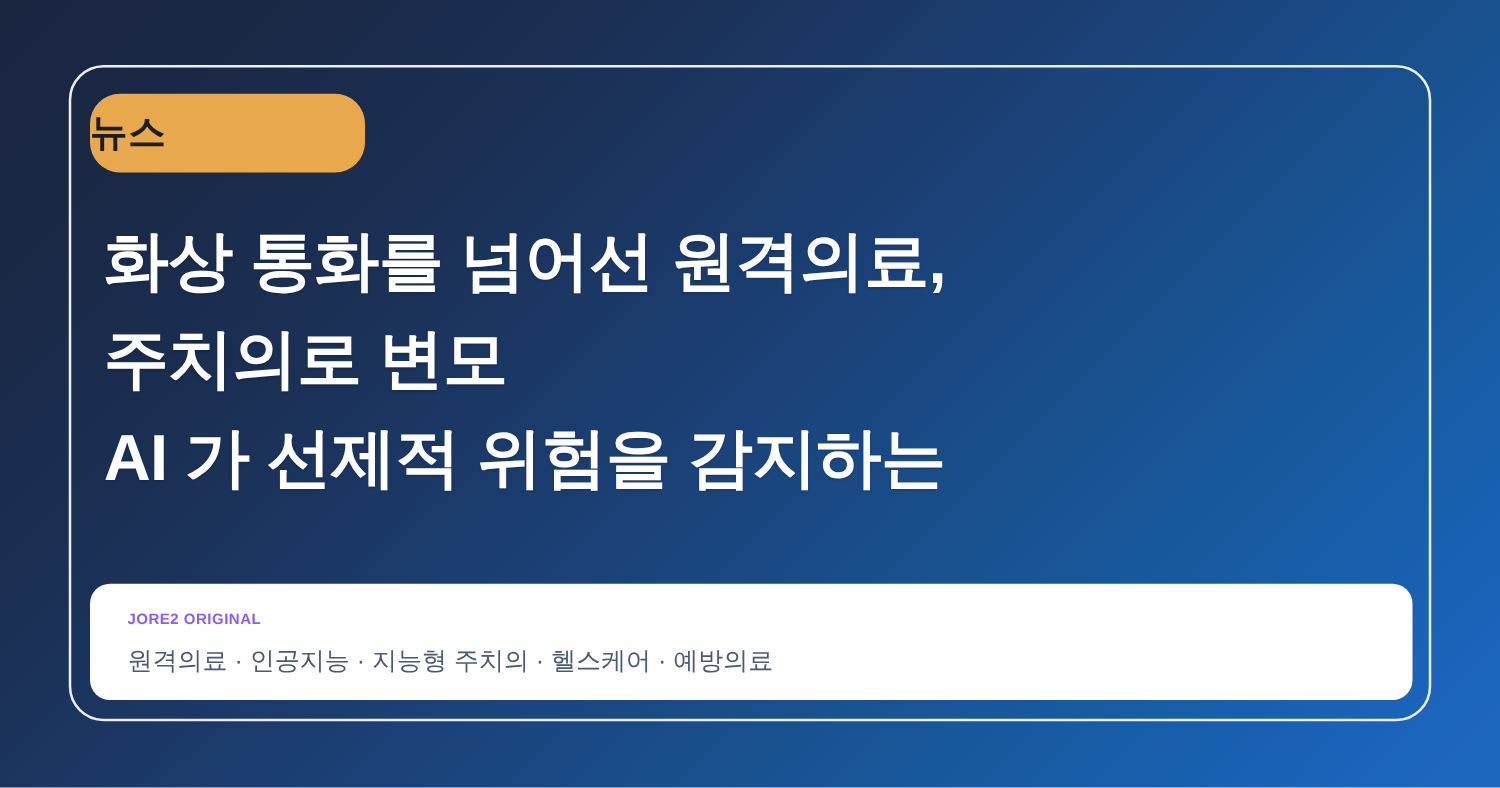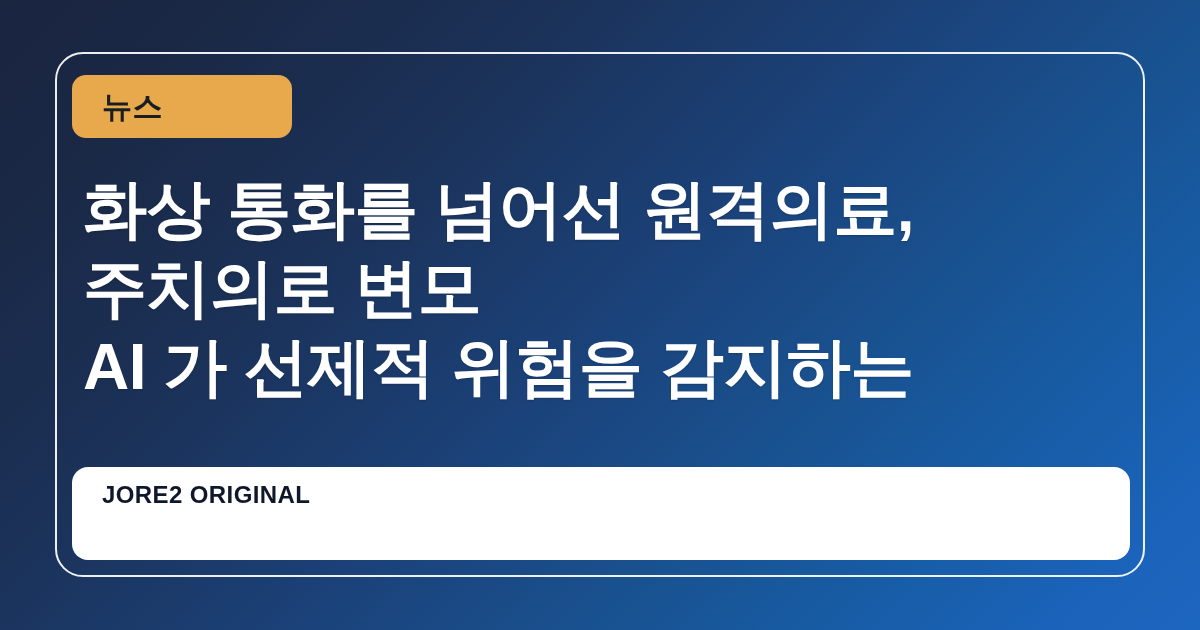--- a/index.html
+++ b/index.html
@@ -54,44 +54,43 @@
     box-sizing: border-box;
   }
 
   
   .badge {
     position: absolute;
     left: 17px;
     top: 23px;
     width: 220px;
     height: 63px;
-    border-radius: 14px;
+    border-radius: 24px;
     background: #e8a84c;
     display: flex;
     align-items: center;
-    padding-left: 30px;
     box-sizing: border-box;
   }
   .badge-label {
     font-size: 30px;
     font-weight: bold;
     color: #1a1d22;
     letter-spacing: 0.5px;
     line-height: 1;
   }
 
   
   .headline {
     position: absolute;
     left: 28px;
     top: 118px;
     width: 1010px;
   }
   .headline-line {
-    font-size: 64px;
+    font-size: 52px;
     font-weight: bold;
     color: #ffffff;
     line-height: 79px;
     letter-spacing: -0.5px;
     white-space: nowrap;
     text-shadow: 0 1px 2px rgba(0,0,0,0.18);
   }
 
   
   .footer-card {
@@ -99,23 +98,23 @@
     left: 17px;
     top: 415px;
     width: 1058px;
     height: 93px;
     background: #ffffff;
     border-radius: 16px;
     box-sizing: border-box;
     padding: 14px 0 0 30px;
   }
   .footer-source {
-    font-size: 24px;
+    font-size: 12px;
     font-weight: bold;
-    color: #0f172a;
+    color: #8b5cf6;
     letter-spacing: 0.4px;
     line-height: 28px;
     white-space: nowrap;
   }
   .footer-tags {
     margin-top: 6px;
     font-size: 20px;
     font-weight: normal;
     color: #4a5a72;
     line-height: 28px;
@@ -136,16 +135,17 @@
     </div>
 
     <div class="headline">
       <div class="headline-line">화상 통화를 넘어선 원격의료,</div>
       <div class="headline-line">주치의로 변모</div>
       <div class="headline-line">AI 가 선제적 위험을 감지하는</div>
     </div>
 
     <div class="footer-card">
       <div class="footer-source">JORE2 ORIGINAL</div>
+      <div class="footer-tags">원격의료 · 인공지능 · 지능형 주치의 · 헬스케어 · 예방의료</div>
     </div>
 
   </div>
 </div>
 
 </body></html>

